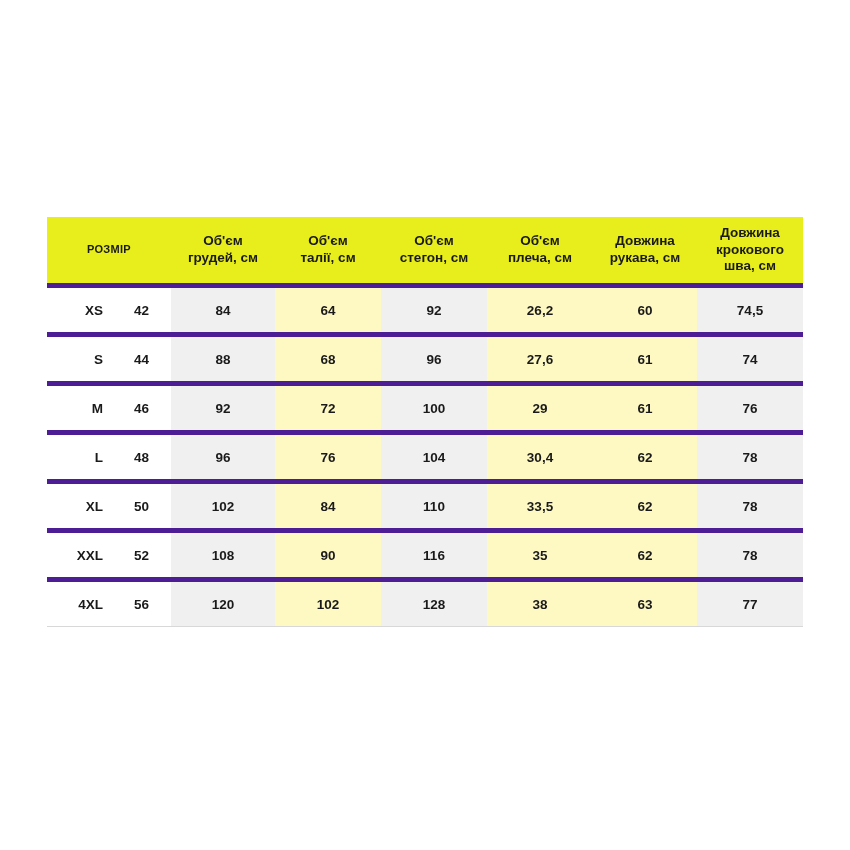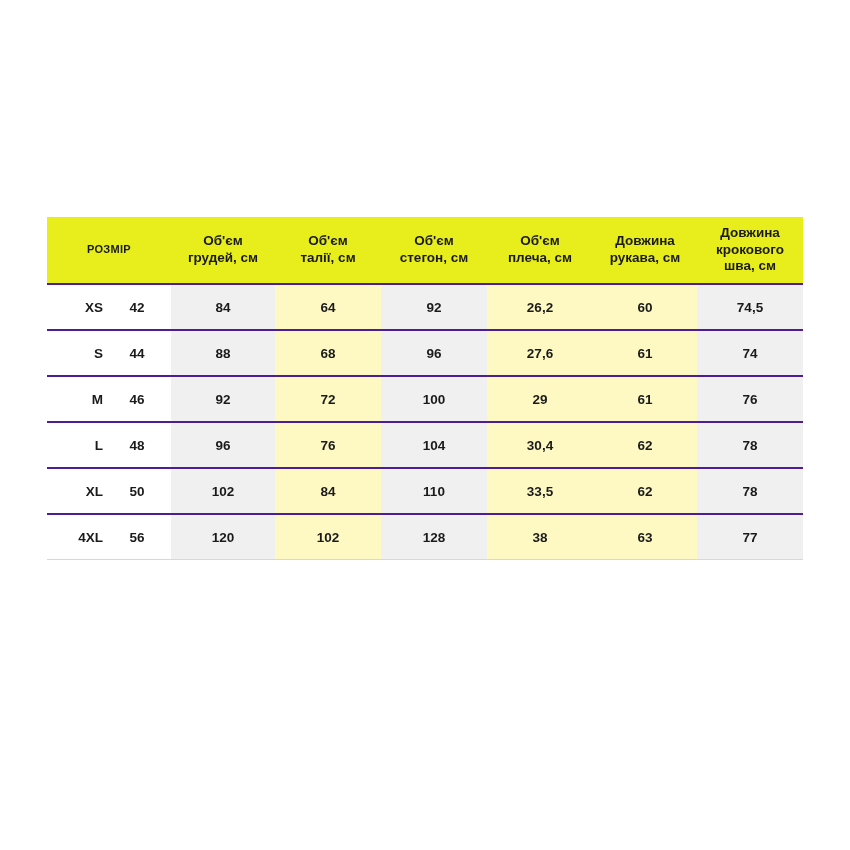--- a/index.html
+++ b/index.html
@@ -43,21 +43,21 @@
     border: none;
   }
   thead th.head-size {
     font-size: 11px;
     letter-spacing: 0.3px;
   }
   tbody tr {
     height: 44px;
   }
   tbody td {
-    border-top: 2px solid #4c1d95;
+    border-top: 5px solid #4c1d95;
     border-bottom: 1px solid #d8d8d8;
     height: 44px;
   }
   tbody td.col-label {
     background: #ffffff;
     position: relative;
   }
   tbody td.shaded {
     background: #f0f0f0;
   }
@@ -71,21 +71,21 @@
     gap: 22px;
   }
   .label-letter {
     display: inline-block;
     min-width: 34px;
     text-align: right;
   }
   .label-num {
     display: inline-block;
     min-width: 24px;
-    text-align: center;
+    text-align: right;
   }
   
   col.c0 { width: 124px; }
   col.c1 { width: 104px; }
   col.c2 { width: 106px; }
   col.c3 { width: 106px; }
   col.c4 { width: 106px; }
   col.c5 { width: 104px; }
   col.c6 { width: 106px; }
 </style>
@@ -202,20 +202,34 @@
         <td class="shaded">102</td>
         <td class="plain">84</td>
         <td class="shaded">110</td>
         <td class="plain">33,5</td>
         <td class="plain">62</td>
         <td class="shaded">78</td>
       </tr>
       <tr>
         <td class="col-label">
           <span class="label-inner">
+            <span class="label-letter">XXL</span>
+            <span class="label-num">52</span>
+          </span>
+        </td>
+        <td class="shaded">108</td>
+        <td class="plain">90</td>
+        <td class="shaded">116</td>
+        <td class="plain">35</td>
+        <td class="plain">62</td>
+        <td class="shaded">78</td>
+      </tr>
+      <tr>
+        <td class="col-label">
+          <span class="label-inner">
             <span class="label-letter">4XL</span>
             <span class="label-num">56</span>
           </span>
         </td>
         <td class="shaded">120</td>
         <td class="plain">102</td>
         <td class="shaded">128</td>
         <td class="plain">38</td>
         <td class="plain">63</td>
         <td class="shaded">77</td>

